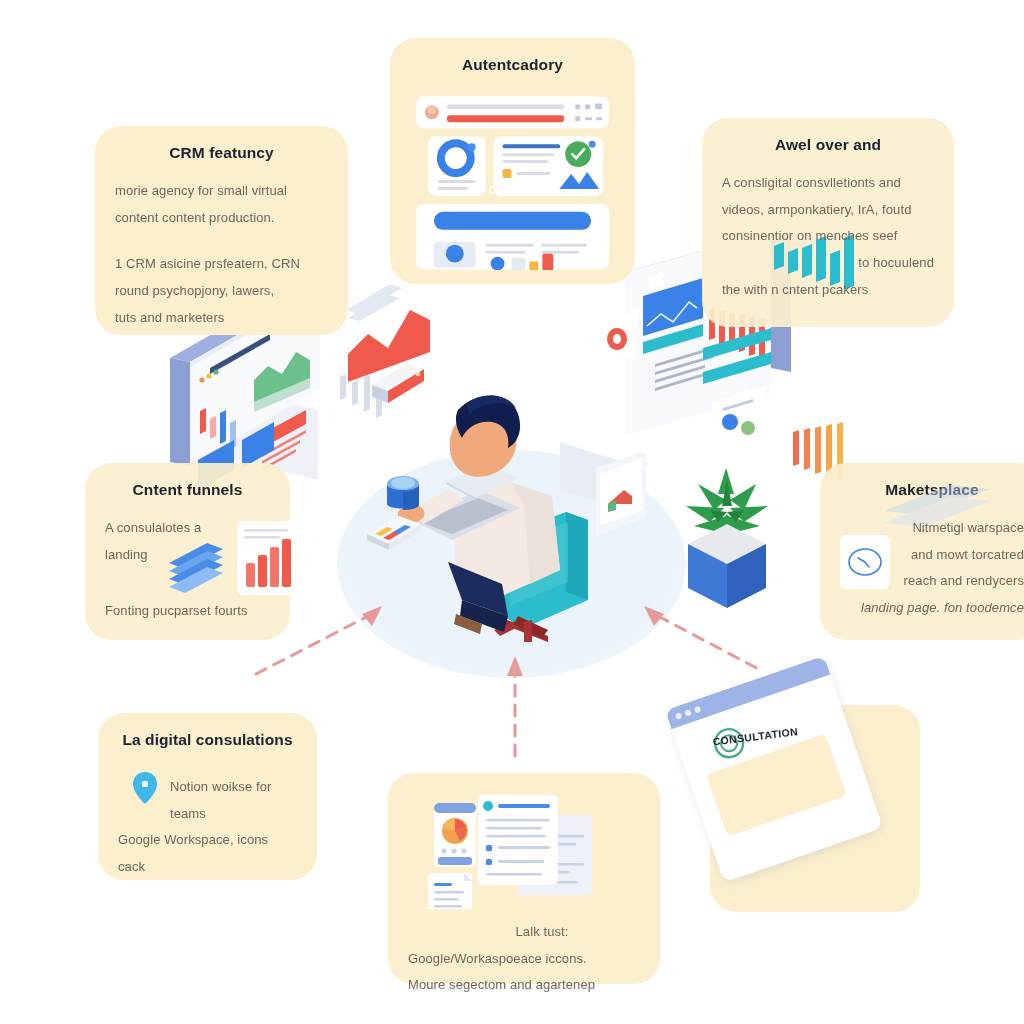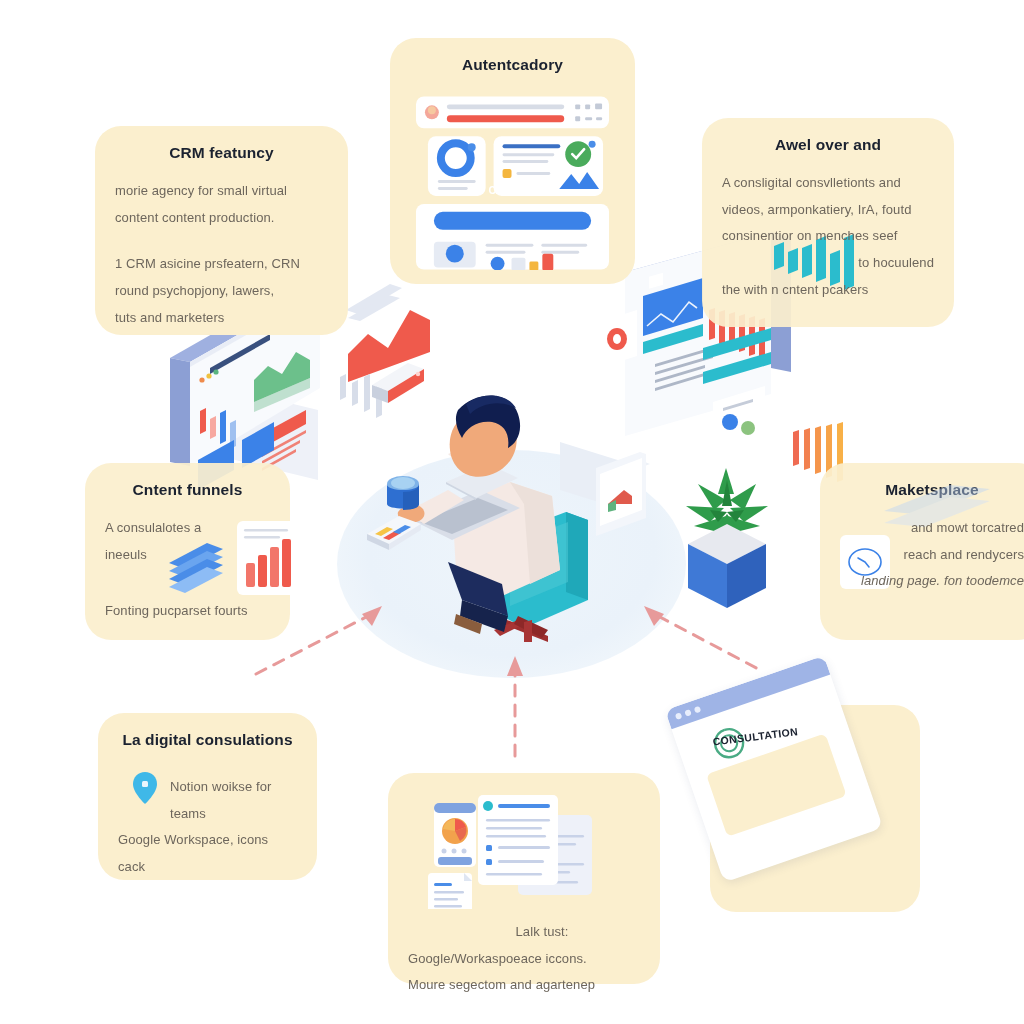--- a/index.html
+++ b/index.html
@@ -416,38 +416,39 @@
       <svg class="card-ill" style="left:128px;top:2px;width:70px;height:86px;" viewBox="0 0 70 86">
         <rect x="4" y="4" width="60" height="74" rx="6" fill="#ffffff"></rect>
         <rect x="11" y="12" width="44" height="2.4" rx="1.2" fill="#d7dce6"></rect>
         <rect x="11" y="19" width="36" height="2.4" rx="1.2" fill="#d7dce6"></rect>
         <rect x="13" y="46" width="9" height="24" rx="2" fill="#f2766a"></rect>
         <rect x="25" y="38" width="9" height="32" rx="2" fill="#ef5a4c"></rect>
         <rect x="37" y="30" width="9" height="40" rx="2" fill="#f2766a"></rect>
         <rect x="49" y="22" width="9" height="48" rx="2" fill="#ef5a4c"></rect>
       </svg>
       <p style="position:relative;z-index:3;">A consulalotes a</p>
-      <p style="position:relative;z-index:3;">ineeuls</p>
+      <p style="position:relative;z-index:3;">landing</p>
       <div class="gap" style="height:30px;"></div>
       <p style="position:relative;z-index:3;">Fonting pucparset fourts</p>
     </div>
   </div>
 
   <div class="card translucent" id="card-market">
     <div class="card-title">Maketsplace</div>
     <div class="card-body" style="position:relative;text-align:right;">
       <svg class="card-ill" style="left:-4px;top:16px;width:62px;height:62px;" viewBox="0 0 62 62">
         <rect x="4" y="4" width="50" height="54" rx="6" fill="#ffffff"></rect>
         <ellipse cx="29" cy="31" rx="16" ry="13" fill="none" stroke="#3b82e8" stroke-width="1.6"></ellipse>
         <path d="M29 31 L22 27 M29 31 L33 36" stroke="#3b82e8" stroke-width="1.6" stroke-linecap="round"></path>
       </svg>
       <svg class="card-ill" style="left:40px;top:-34px;width:120px;height:60px;opacity:.45;" viewBox="0 0 120 60">
         <path d="M4 30 L70 4 L110 8 L44 34 Z" fill="#bcd4f5"></path>
         <path d="M4 42 L70 16 L110 20 L44 46 Z" fill="#cfe0f8"></path>
       </svg>
+      <p style="position:relative;z-index:3;">Nitmetigl warspace</p>
       <p style="position:relative;z-index:3;">and mowt torcatred</p>
       <p style="position:relative;z-index:3;padding-left:12px;">reach and rendycers</p>
       <p style="position:relative;z-index:3;font-style:italic;">landing page. fon toodemce</p>
     </div>
   </div>
 
   <div class="card" id="card-ladigital">
     <div class="card-title" style="margin-bottom:25px;">La digital consulations</div>
     <div class="card-body" style="position:relative;">
       <svg class="card-ill" style="left:12px;top:-4px;width:30px;height:36px;" viewBox="0 0 30 36">

